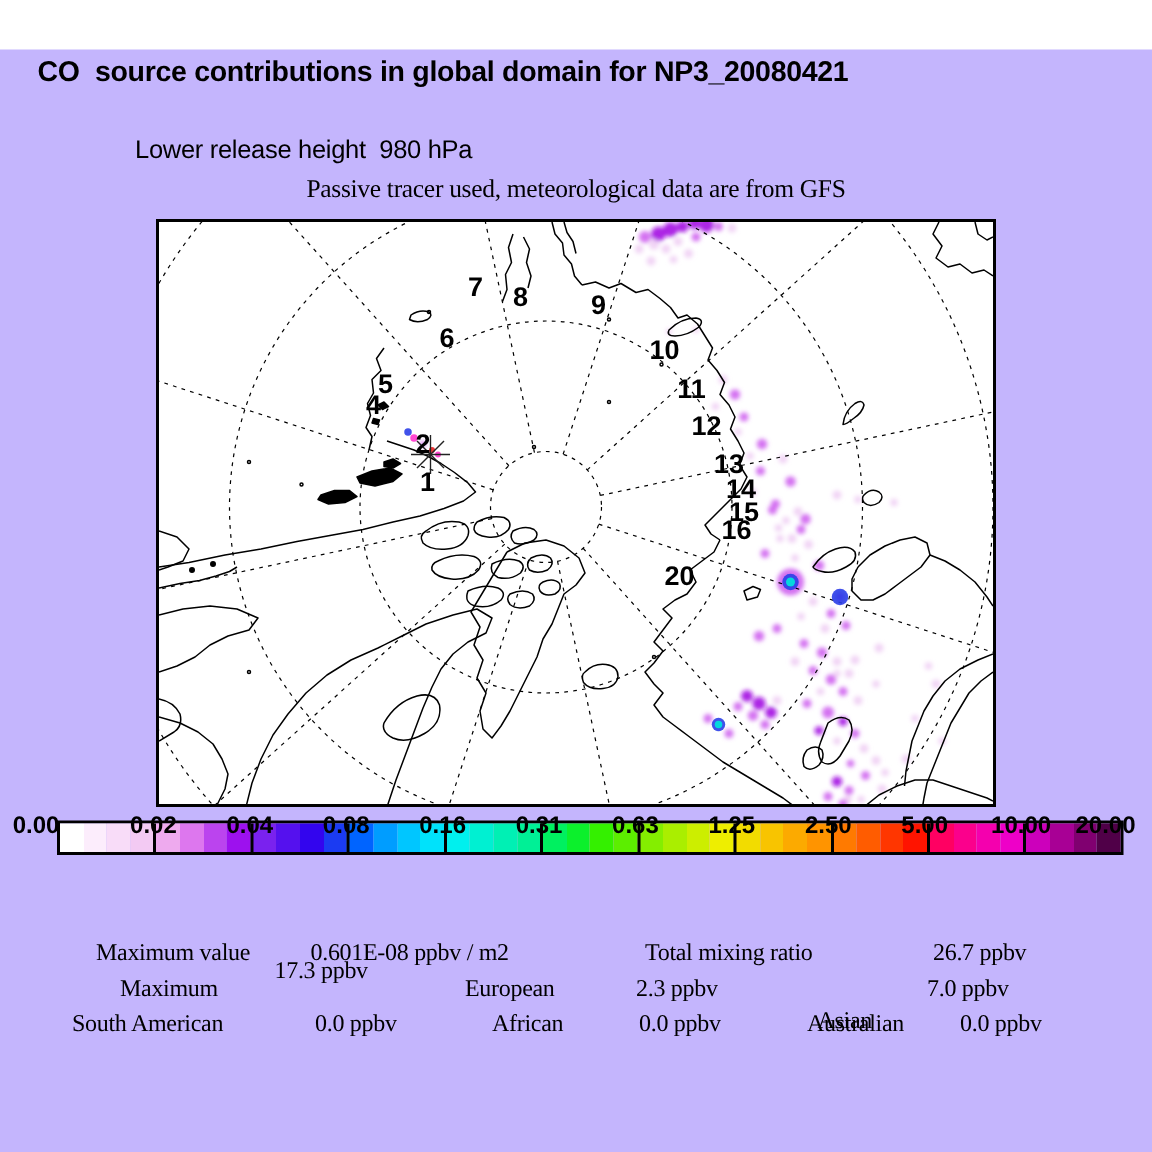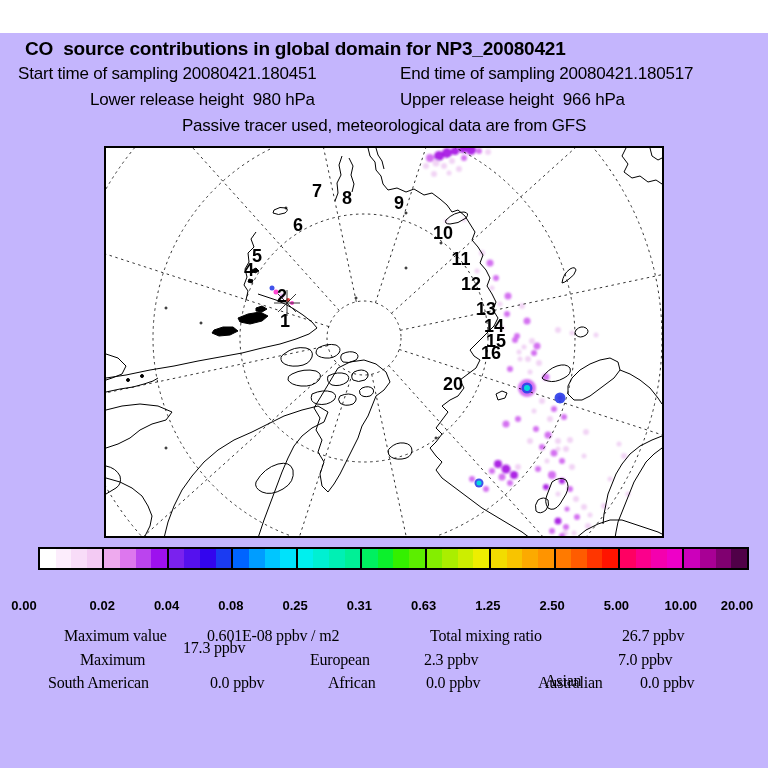--- a/index.html
+++ b/index.html
@@ -6,35 +6,32 @@
   .page{position:relative;width:768px;height:768px;background:#c4b5fd;overflow:hidden;
         font-family:"Liberation Sans","DejaVu Sans",sans-serif;color:#000;margin-top:33px;}
   .abs{position:absolute;white-space:pre;}
   .title{font-size:19px;font-weight:bold;letter-spacing:-0.2px;}
   .hline{font-size:17px;letter-spacing:-0.2px;}
   .map-frame{position:absolute;left:104px;top:113px;width:556px;height:388px;border:2px solid #000;background:#fff;}
   .map-frame svg{display:block;}
   .cbar{position:absolute;left:38px;top:514px;width:707px;height:19px;border:2px solid #000;display:flex;}
   .cb-cell{flex:1 1 0;height:100%;}
   .seg-start{border-left:2px solid #000;}
-  .cb-tick{position:absolute;top:565px;transform:translateX(-50%);font-size:13px;font-weight:bold;white-space:pre;}
+  .cb-tick{position:absolute;top:509px;transform:translateX(-50%);font-size:16px;font-weight:bold;white-space:pre;}
   .unit{position:absolute;left:0;top:562px;width:768px;text-align:center;font-size:16px;letter-spacing:-0.2px;}
   .stat{position:absolute;font-size:16px;letter-spacing:-0.2px;white-space:pre;font-family:Liberation Serif, serif;}
 </style>
 </head>
 <body>
 
 <div class="page">
 
   <div class="abs title" style="left:25px;top:5px;">CO  source contributions in global domain for NP3_20080421</div>
-  <div class="abs hline" style="left:18px;top:31px;">Start time of sampling 20080421.180451</div>
-  <div class="abs hline" style="left:400px;top:31px;">End time of sampling 20080421.180517</div>
   <div class="abs hline" style="left:90px;top:57px;text-align:right;">Lower release height  980 hPa</div>
-  <div class="abs hline" style="left:400px;top:57px;">Upper release height  966 hPa</div>
-  <div class="abs hline" style="left:0;top:83px;width:768px;text-align:center;">Passive tracer used, meteorological data are from GFS</div>
+  <div class="abs hline" style="left:0;top:83px;width:768px;text-align:center;font-family:Liberation Serif, serif;">Passive tracer used, meteorological data are from GFS</div>
 
   <div class="map-frame">
     <svg id="map-svg" width="556" height="388" viewBox="0 0 556 388" xmlns="http://www.w3.org/2000/svg">
       <defs>
           <filter id="soft" x="-80%" y="-80%" width="260%" height="260%">
             <feGaussianBlur stdDeviation="1.3"></feGaussianBlur>
           </filter>
         </defs>
       <g id="hotspots-soft" filter="url(#soft)">
           <circle cx="333" cy="8" r="5" fill="#a413e2" opacity="0.9"></circle>
@@ -301,21 +298,21 @@
         <div class="cb-cell" style="background: rgb(168, 0, 149);"></div>
         <div class="cb-cell" style="background: rgb(128, 0, 112);"></div>
         <div class="cb-cell" style="background: rgb(80, 0, 72);"></div>
       </div>
     </div>
   <div id="cb-ticks">
       <span class="cb-tick" style="left: 24px;">0.00</span>
       <span class="cb-tick" style="left: 102.273px;">0.02</span>
       <span class="cb-tick" style="left: 166.545px;">0.04</span>
       <span class="cb-tick" style="left: 230.818px;">0.08</span>
-      <span class="cb-tick" style="left: 295.091px;">0.25</span>
+      <span class="cb-tick" style="left: 295.091px;">0.16</span>
       <span class="cb-tick" style="left: 359.364px;">0.31</span>
       <span class="cb-tick" style="left: 423.636px;">0.63</span>
       <span class="cb-tick" style="left: 487.909px;">1.25</span>
       <span class="cb-tick" style="left: 552.182px;">2.50</span>
       <span class="cb-tick" style="left: 616.455px;">5.00</span>
       <span class="cb-tick" style="left: 680.727px;">10.00</span>
       <span class="cb-tick" style="left: 737px;">20.00</span>
     </div>
 
   <div id="stats">

